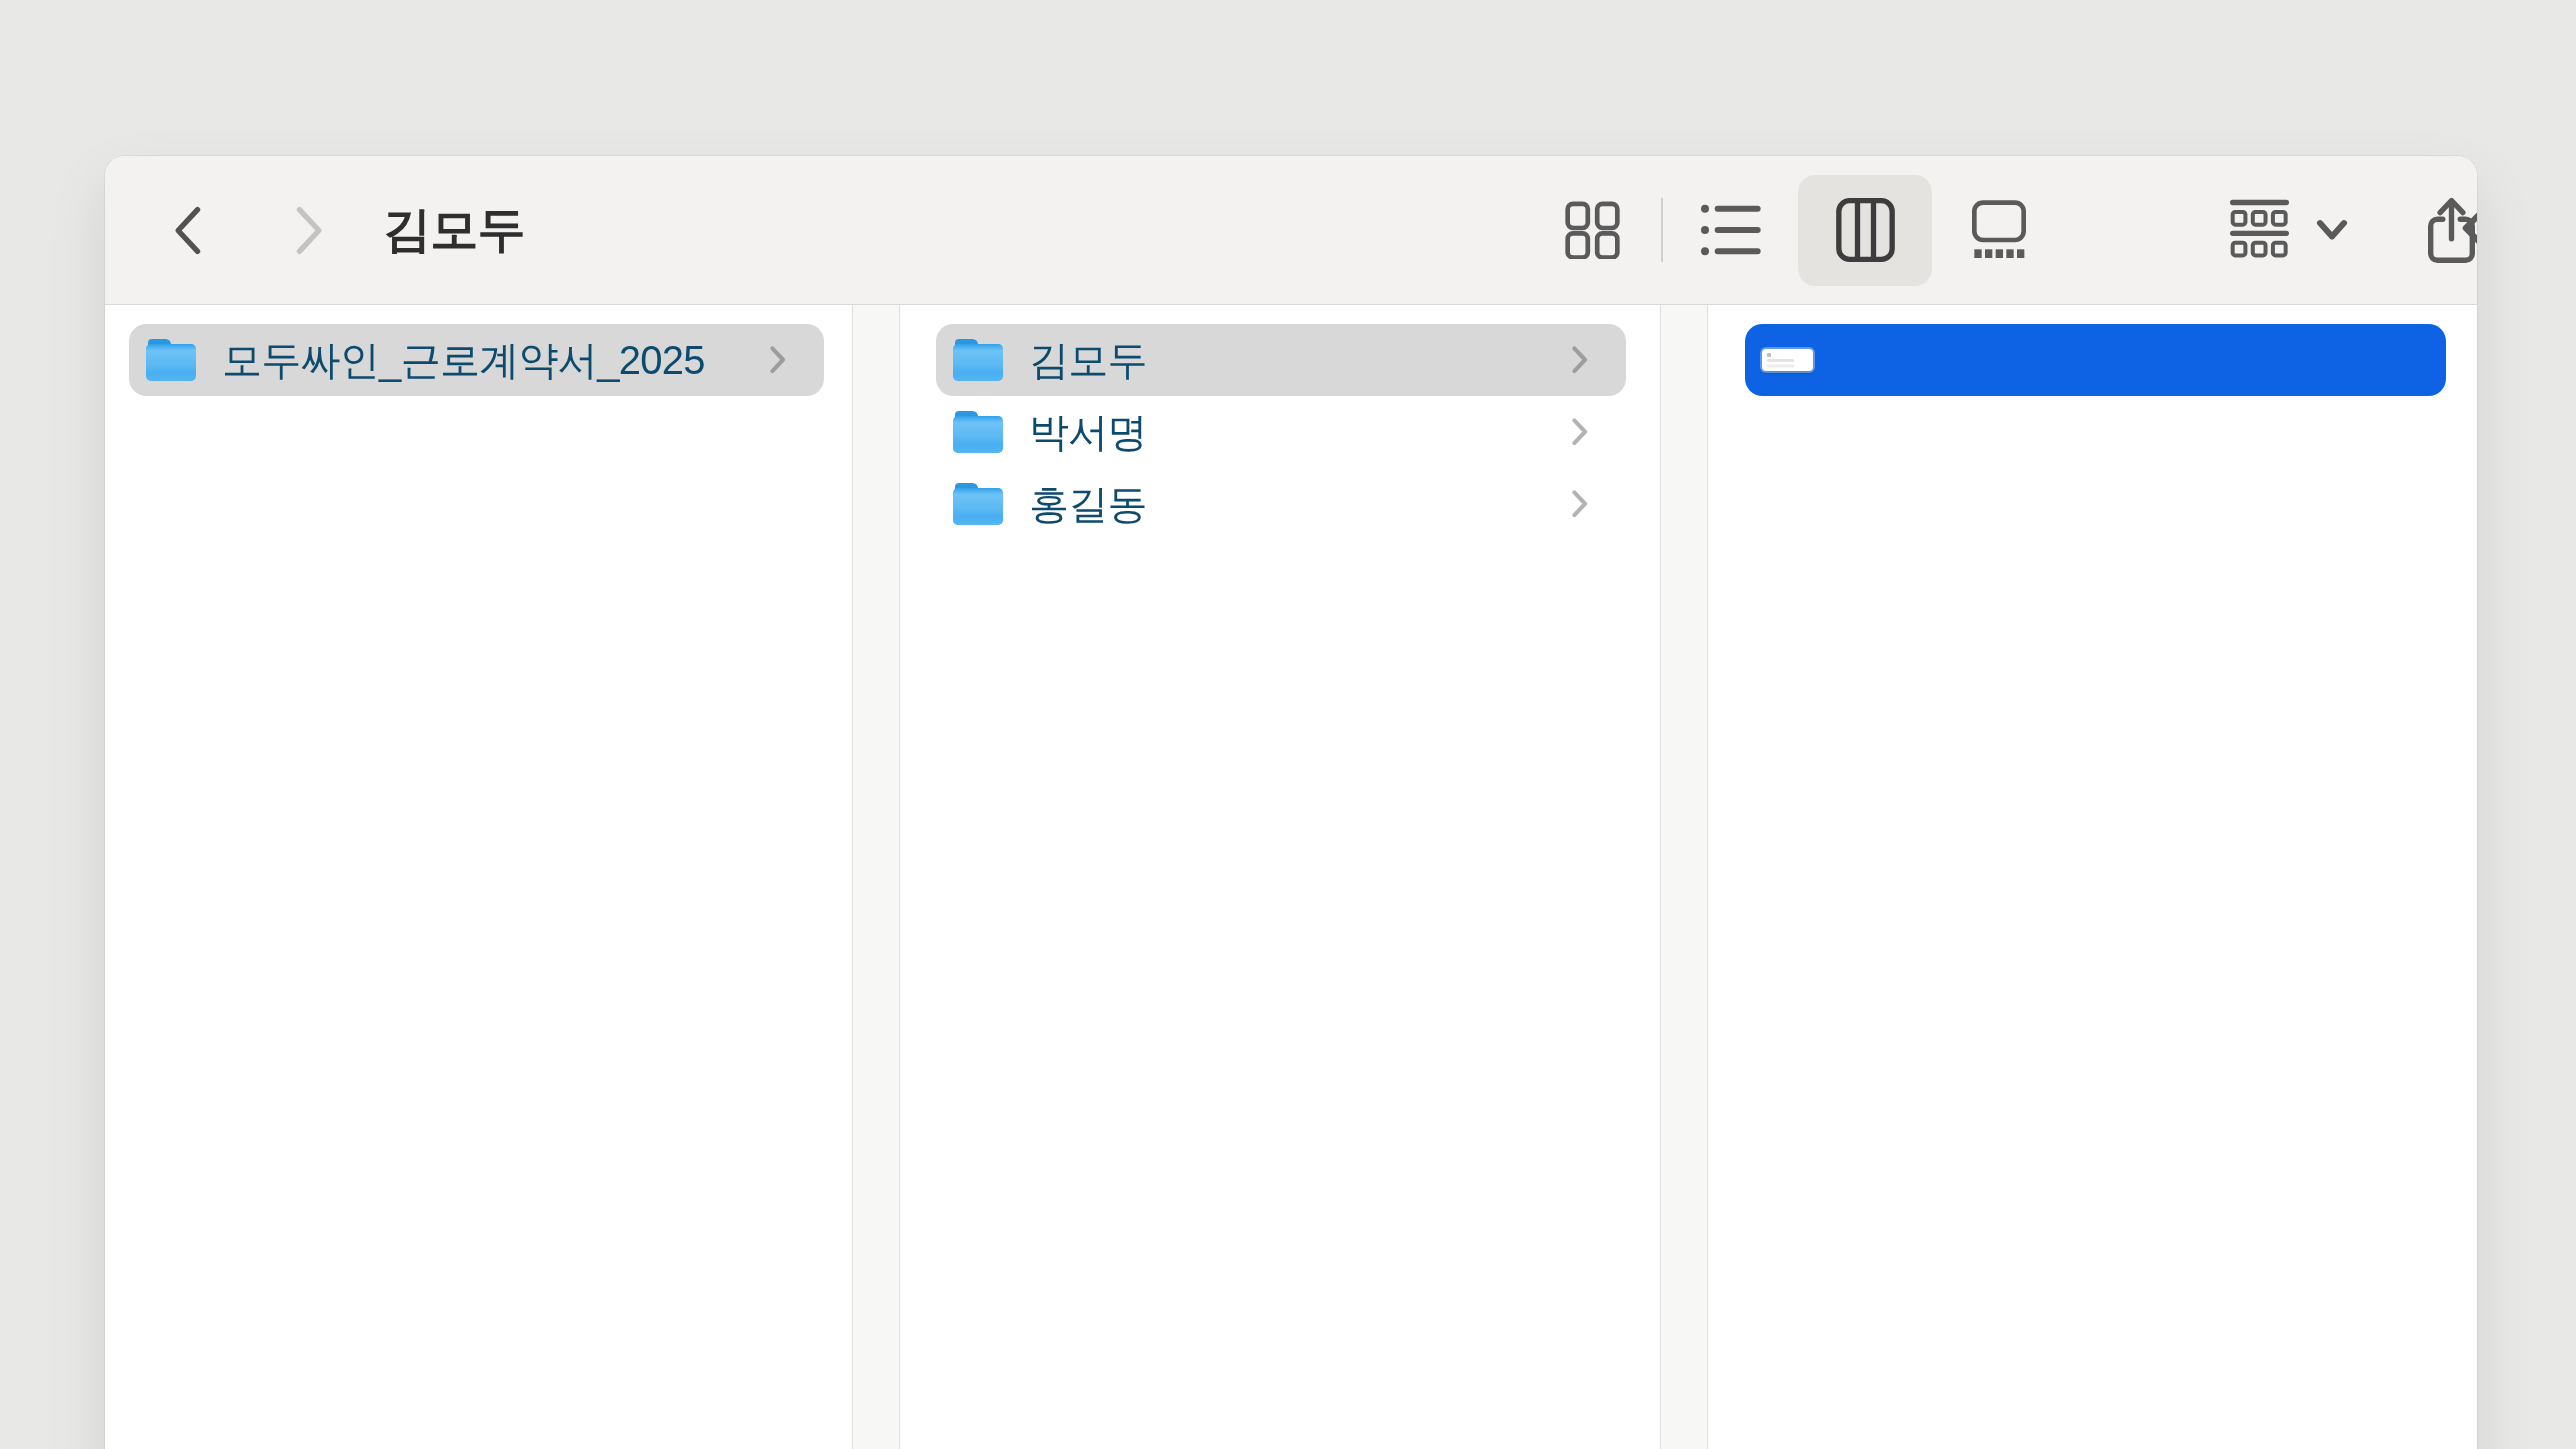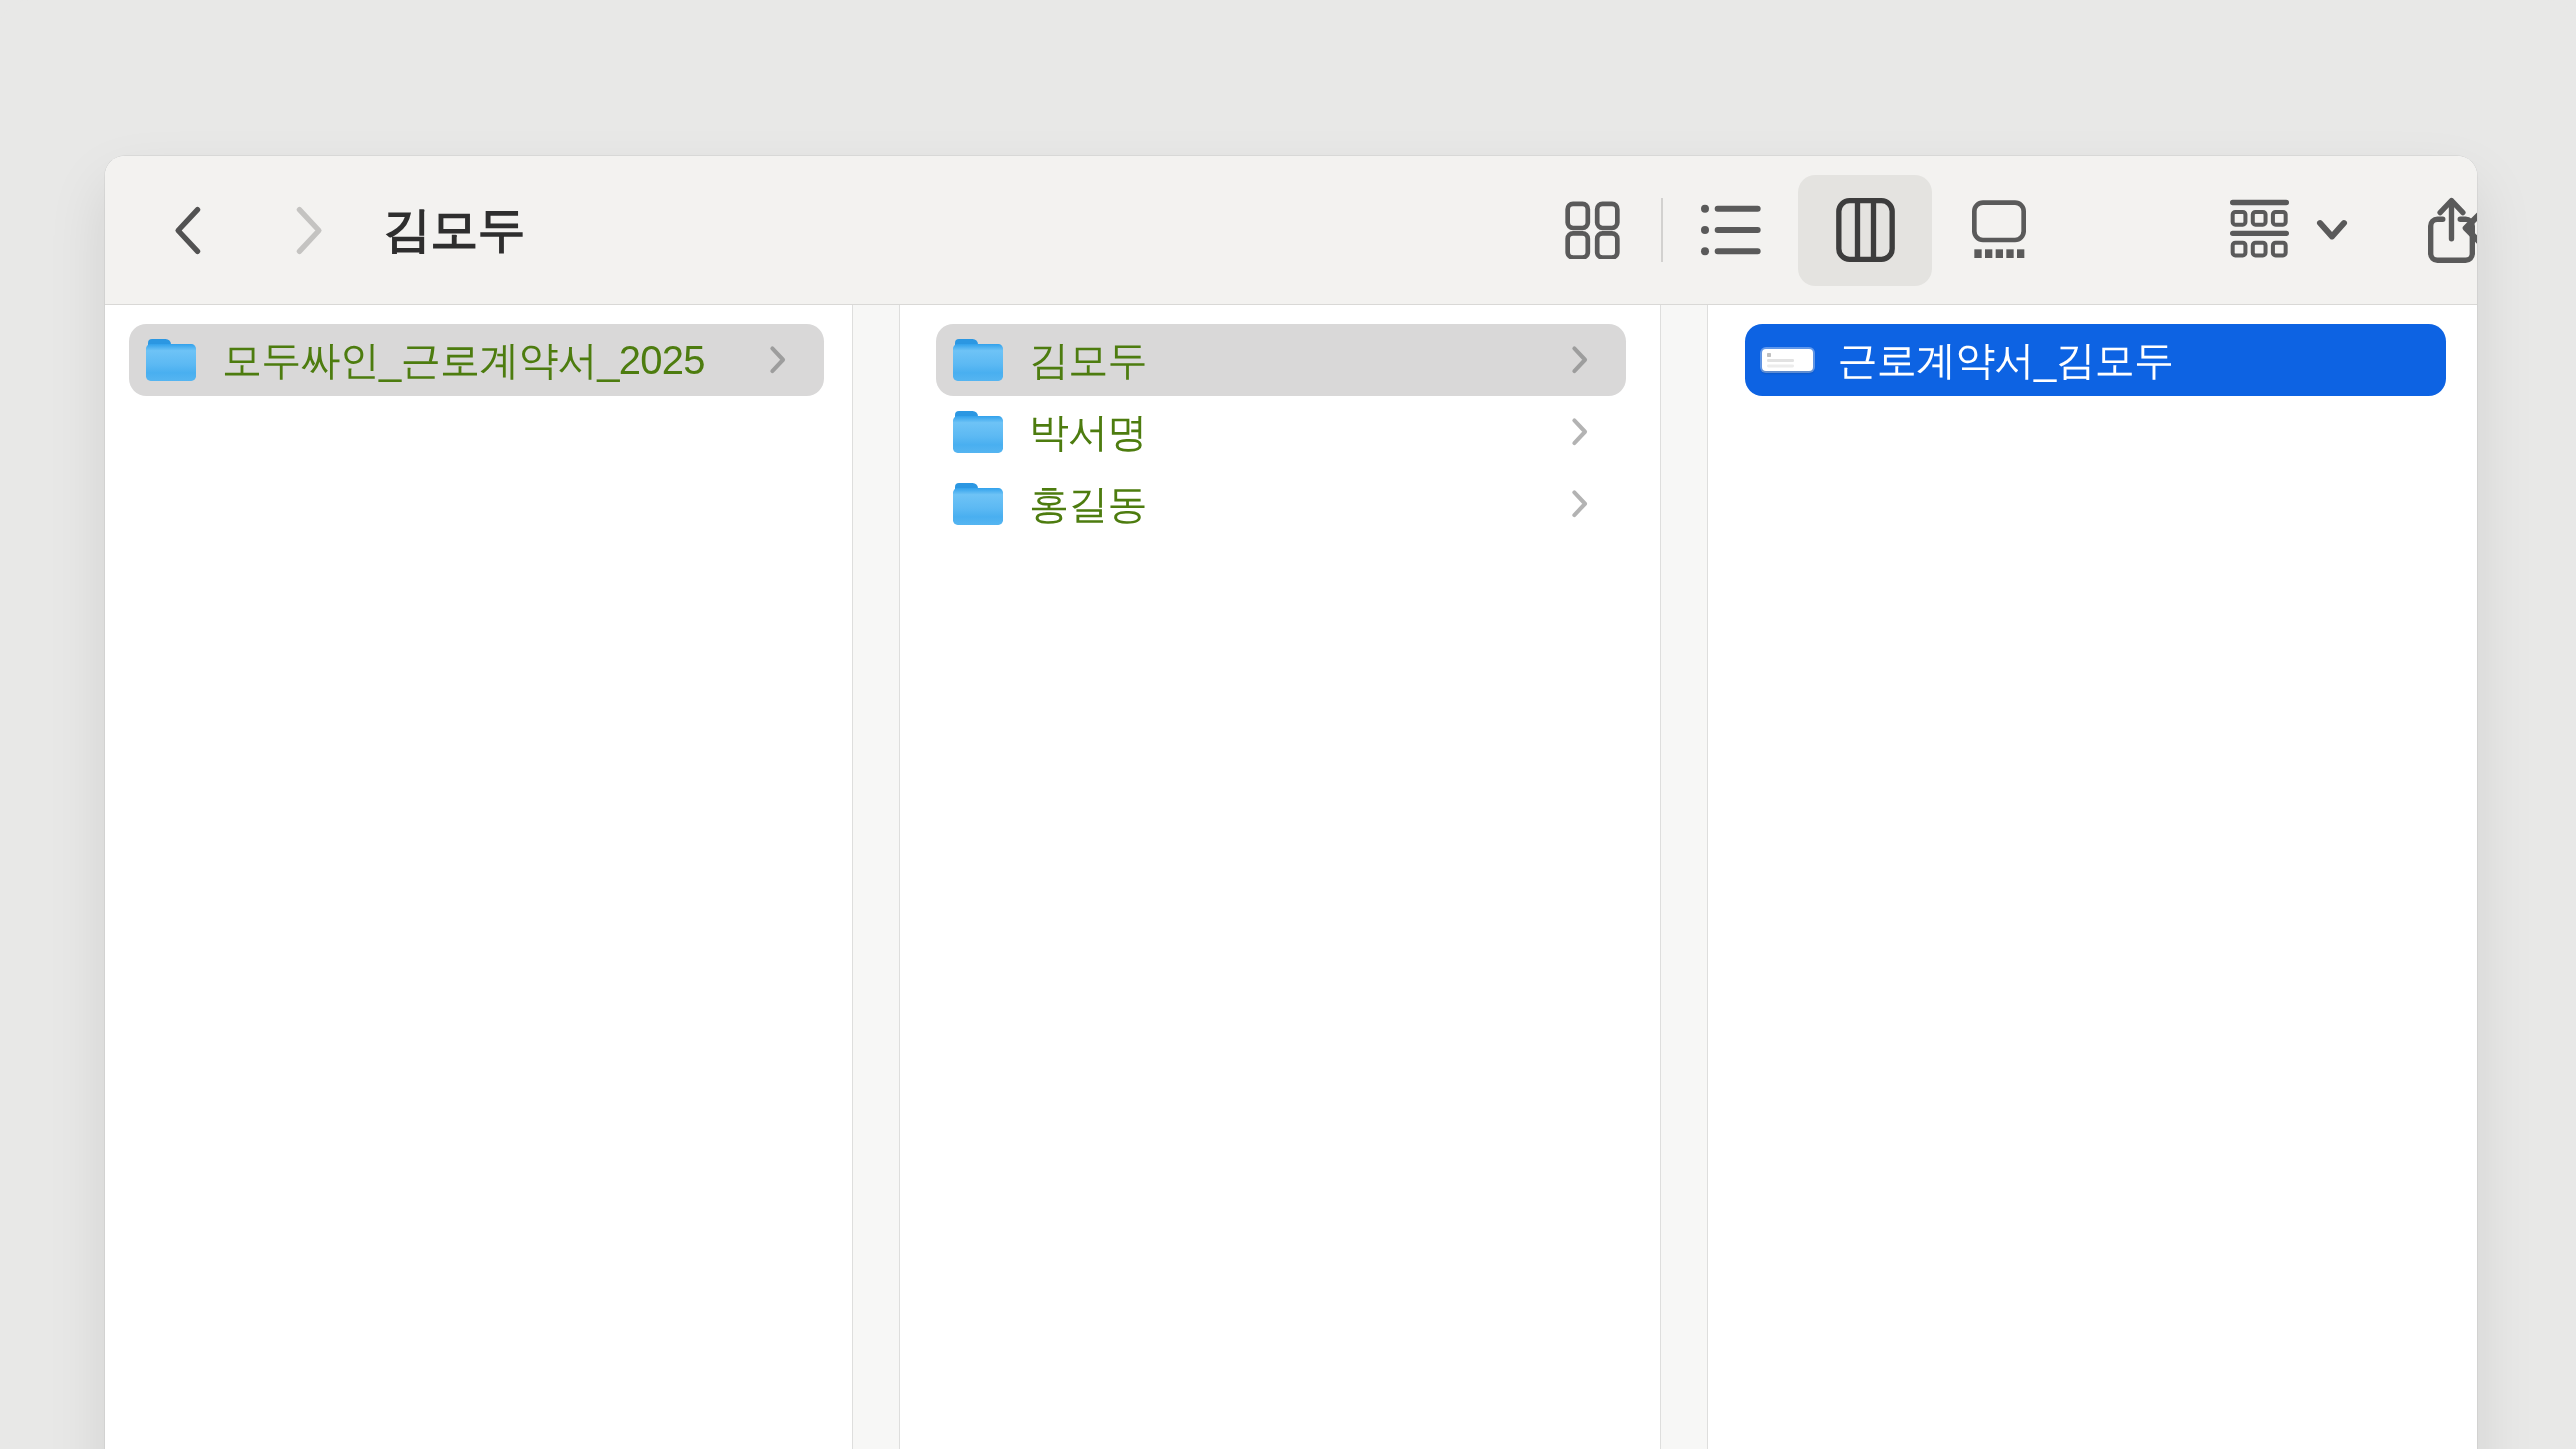--- a/index.html
+++ b/index.html
@@ -74,21 +74,21 @@
     border-radius:17.4px;
     display:flex; align-items:center;
     padding:0 32px 0 17.4px;
     cursor:default;
   }
   .col-2 .row { margin:0 34px 0 36px; }
   .col-3 .row { margin:0 31px 0 37px; }
   .row.sel-gray { background:#d9d8d8; }
   .row.sel-blue { background:#0d63e3; }
   .row-label {
-    font-size:40px; color:#4d7c0f; letter-spacing:-0.7px;
+    font-size:40px; color:#0c4a6e; letter-spacing:-0.7px;
     white-space:nowrap; overflow:hidden; text-overflow:ellipsis;
   }
   .sel-blue .row-label { color:#ffffff; font-weight:500; }
   .row-chev { margin-left:auto; display:flex; align-items:center; padding-right:5.4px; }
 
   
   .folder-ic { width:50px; height:42px; margin-right:25.5px; position:relative; flex:0 0 50px; }
   .folder-ic .tab {
     position:absolute; left:1.3px; top:0; width:23px; height:10.7px;
     background:#2b97e2; border-radius:4px 5.4px 0 0;
@@ -287,20 +287,19 @@
               </svg>
           </span>
         </div>
       </div>
 
       <div class="col-band"></div>
 
       <div class="col col-3">
         <div class="row sel-blue">
           <span class="file-ic"></span>
-          <span class="row-label">근로계약서_김모두</span>
         </div>
       </div>
 
     </div>
   </div>
 </div>
 
 
 </body></html>

